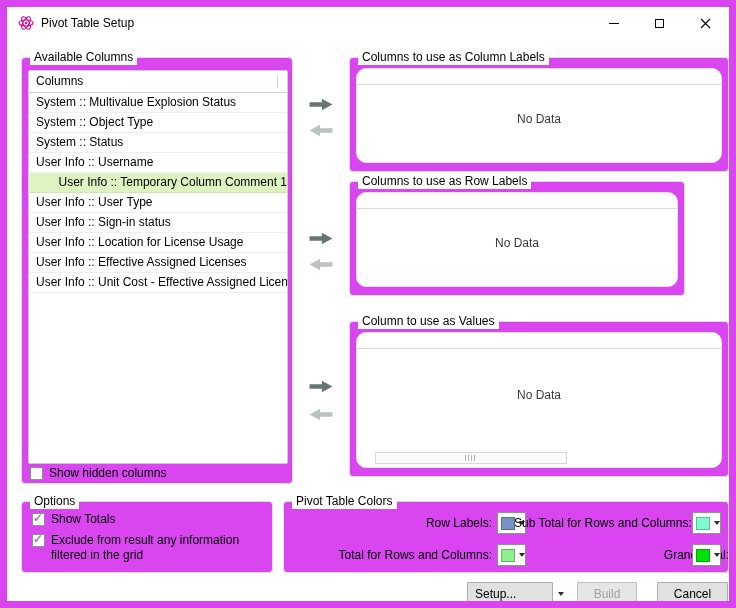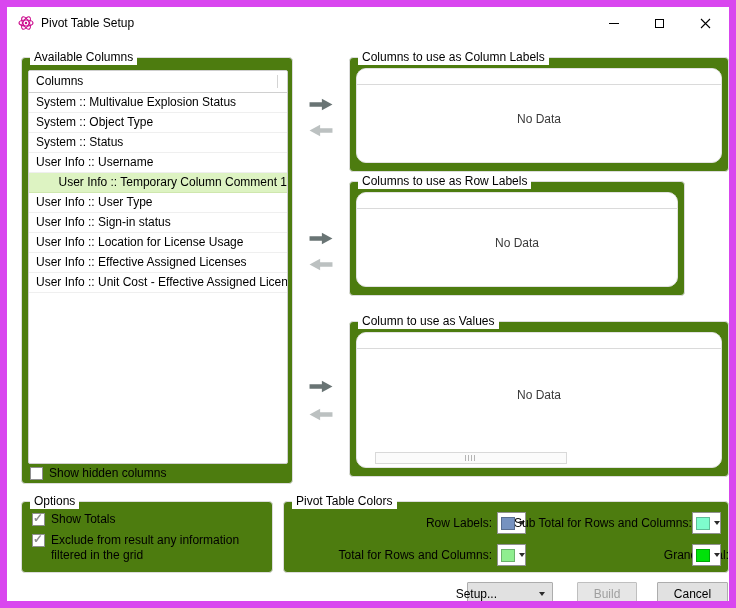--- a/index.html
+++ b/index.html
@@ -10,21 +10,21 @@
   }
   
   .titlebar{position:absolute;left:0;top:0;width:100%;height:32px;background:#fff;}
   .app-icon{position:absolute;left:11px;top:8px;width:16px;height:16px;}
   .win-title{position:absolute;left:34px;top:0;line-height:32px;font-size:12px;}
   .winbtn{position:absolute;top:1px;width:45px;height:30px;display:flex;align-items:center;justify-content:center;cursor:default;}
   .winbtn.min{right:93px}.winbtn.max{right:47px}.winbtn.cls{right:1px}
   .glyph-min{width:10px;height:1px;background:#000;}
   .glyph-max{width:9px;height:9px;border:1px solid #000;box-sizing:border-box;}
   
-  .groupbox{position:absolute;border:1px solid #dcdcdc;border-radius:4px;box-sizing:border-box;background:#4d7c0f;}
+  .groupbox{position:absolute;border:1px solid #dcdcdc;border-radius:4px;box-sizing:border-box;background:#d946ef;}
   .grouplabel{position:absolute;top:-8px;left:8px;background:#fff;padding:0 4px;line-height:15px;white-space:nowrap;}
   
   .list{position:absolute;border:1px solid #cfcfcf;border-radius:2px;background:#fff;overflow:hidden;box-sizing:border-box;}
   .list-header{height:21px;line-height:21px;padding-left:7px;border-bottom:1px solid #d0d0d0;position:relative;background:#fff;}
   .list-header::after{content:"";position:absolute;right:9px;top:4px;bottom:4px;width:1px;background:#d4d4d4;}
   .lrow{height:19px;line-height:19px;padding-left:7px;border-bottom:1px solid #efefef;white-space:nowrap;overflow:hidden;cursor:default;}
   .lrow.sel{background:#ddf3c2;border-bottom-color:#cfe7ae;text-align:right;}
   
   .cb{display:flex;gap:6px;align-items:flex-start;cursor:default;position:absolute;}
   .cb .box{width:13px;height:13px;border:1px solid #8f8f8f;background:#fff;position:relative;flex:0 0 auto;box-sizing:border-box;margin-top:1px;}
@@ -39,21 +39,21 @@
   .hscroll{position:absolute;left:18px;bottom:3px;width:192px;height:12px;border:1px solid #d9d9d9;background:#fbfbfb;box-sizing:border-box;display:flex;align-items:center;justify-content:center;}
   .hthumb{width:12px;height:6px;background:repeating-linear-gradient(90deg,#b5b5b5 0 1px,transparent 1px 3px);}
   
   .colorfield-label{position:absolute;line-height:22px;text-align:right;white-space:nowrap;}
   .colorsel{position:absolute;width:29px;height:22px;border:1px solid #919191;background:#fff;box-sizing:border-box;display:flex;align-items:center;cursor:pointer;}
   .colorsel .sw{width:14px;height:13px;margin-left:3px;border:1px solid rgba(0,0,0,0.25);box-sizing:border-box;}
   .colorsel .caret{margin-left:4px;width:0;height:0;border-left:3.5px solid transparent;border-right:3.5px solid transparent;border-top:4px solid #2b2b2b;}
   
   .btn{position:absolute;top:575px;height:23px;background:#e1e1e1;border:1px solid #adadad;box-sizing:border-box;display:flex;align-items:center;justify-content:center;font-size:12px;cursor:pointer;border-radius:1px;}
   .btn.disabled{color:#9f9f9f;border-color:#bfbfbf;background:#e6e6e6;cursor:default;}
-  .splitbtn{justify-content:flex-end;padding:0 7px;gap:36px;}
+  .splitbtn{justify-content:flex-start;padding:0 7px;gap:36px;}
   .splitbtn .sp-label{flex:1;text-align:center;}
   .splitbtn .caret{width:0;height:0;border-left:3.5px solid transparent;border-right:3.5px solid transparent;border-top:4px solid #2b2b2b;margin-left:6px;}
 </style>
 </head>
 <body>
 
 <div class="window">
 
   <div class="titlebar">
     <svg class="app-icon" viewBox="0 0 16 16">

